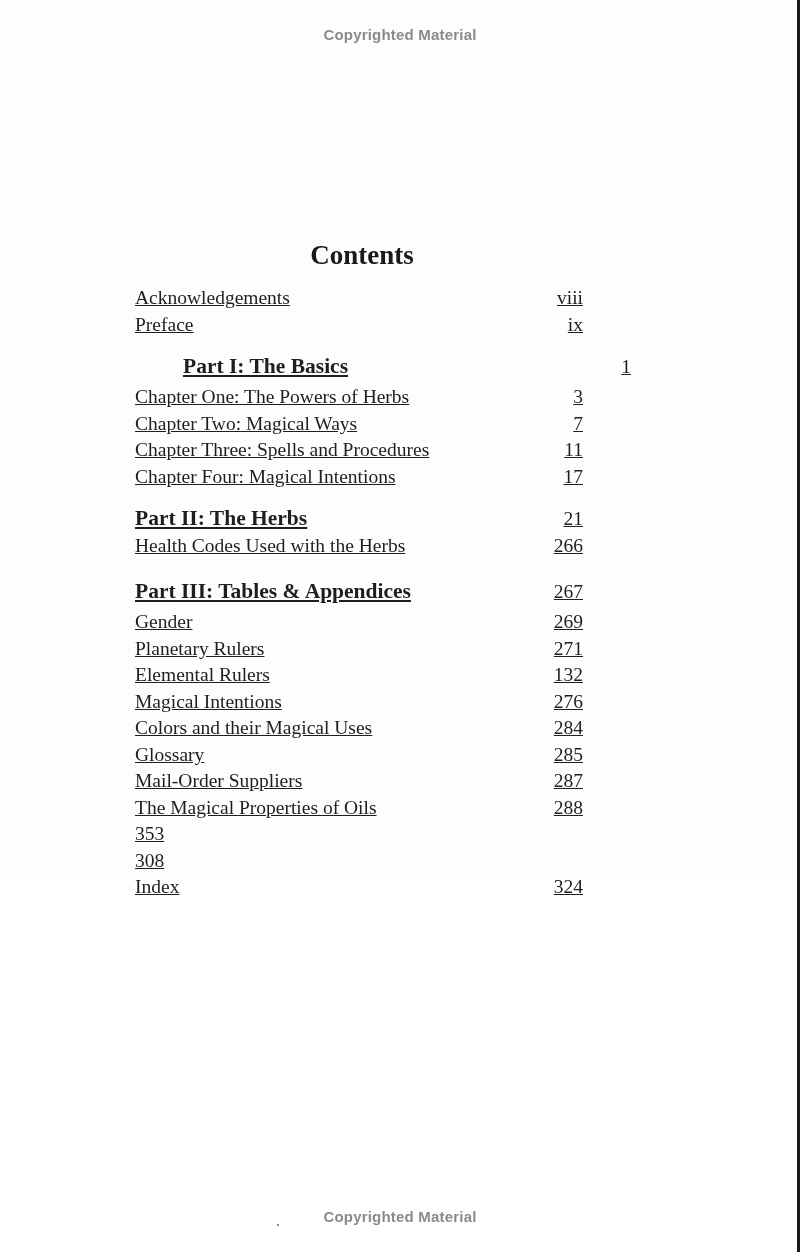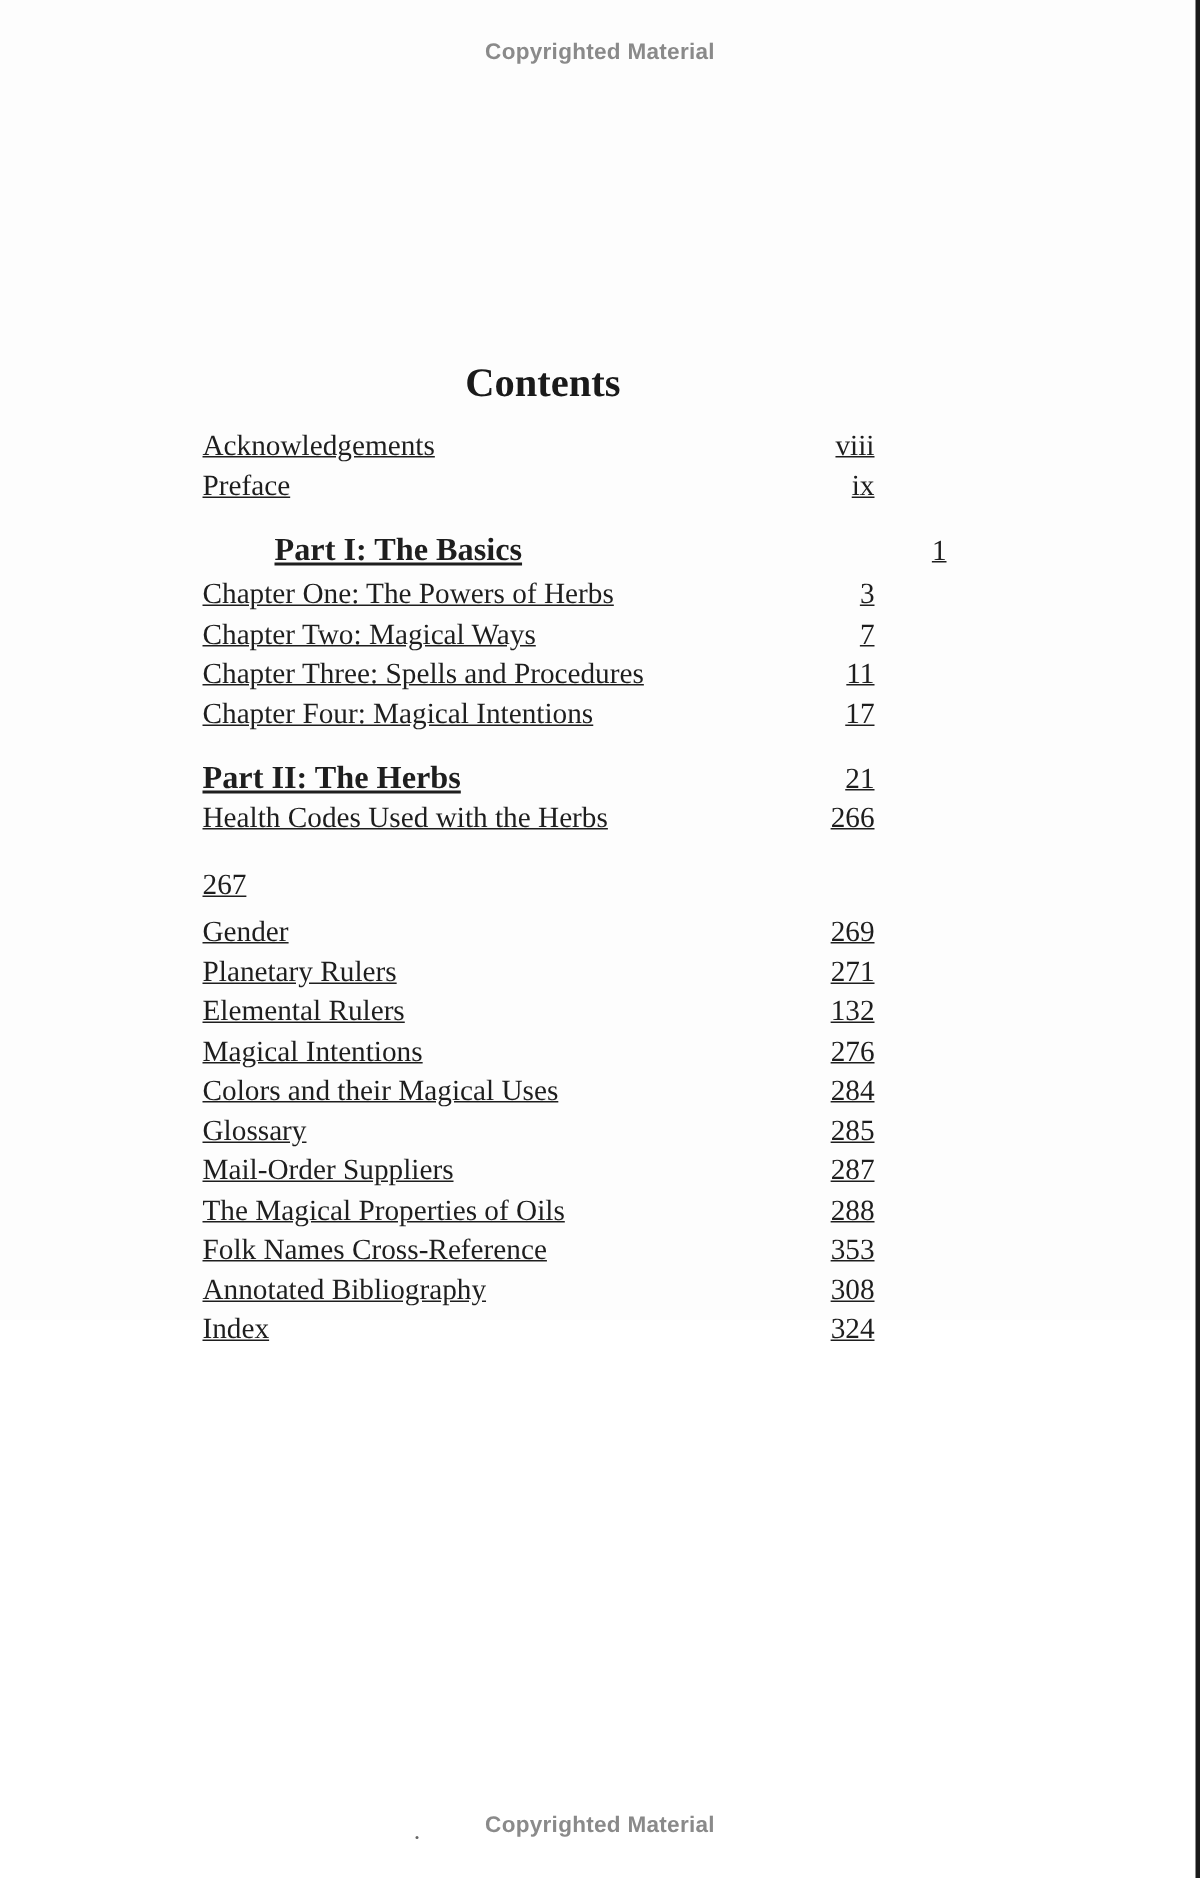--- a/index.html
+++ b/index.html
@@ -136,20 +136,21 @@
     <div class="row part" style="top:506px;">
       <span>Part II: The Herbs</span>
       <span class="pg">21</span>
     </div>
     <div class="row" style="top:534px;">
       <span>Health Codes Used with the Herbs</span>
       <span class="pg">266</span>
     </div>
 
     <div class="row part" style="top:579px;">
+      <span>Part III: Tables &amp; Appendices</span>
       <span class="pg">267</span>
     </div>
     <div class="row" style="top:610px;">
       <span>Gender</span>
       <span class="pg">269</span>
     </div>
     <div class="row" style="top:637px;">
       <span>Planetary Rulers</span>
       <span class="pg">271</span>
     </div>
@@ -171,25 +172,23 @@
     </div>
     <div class="row" style="top:769px;">
       <span>Mail-Order Suppliers</span>
       <span class="pg">287</span>
     </div>
     <div class="row" style="top:796px;">
       <span>The Magical Properties of Oils</span>
       <span class="pg">288</span>
     </div>
     <div class="row" style="top:822px;">
-      <span>Folk Names Cross-Reference</span>
       <span class="pg">353</span>
     </div>
     <div class="row" style="top:849px;">
-      <span>Annotated Bibliography</span>
       <span class="pg">308</span>
     </div>
     <div class="row" style="top:875px;">
       <span>Index</span>
       <span class="pg">324</span>
     </div>
   </div>
 
   <div class="stray-dot"></div>
   <div class="watermark wm-bottom">Copyrighted Material</div>

